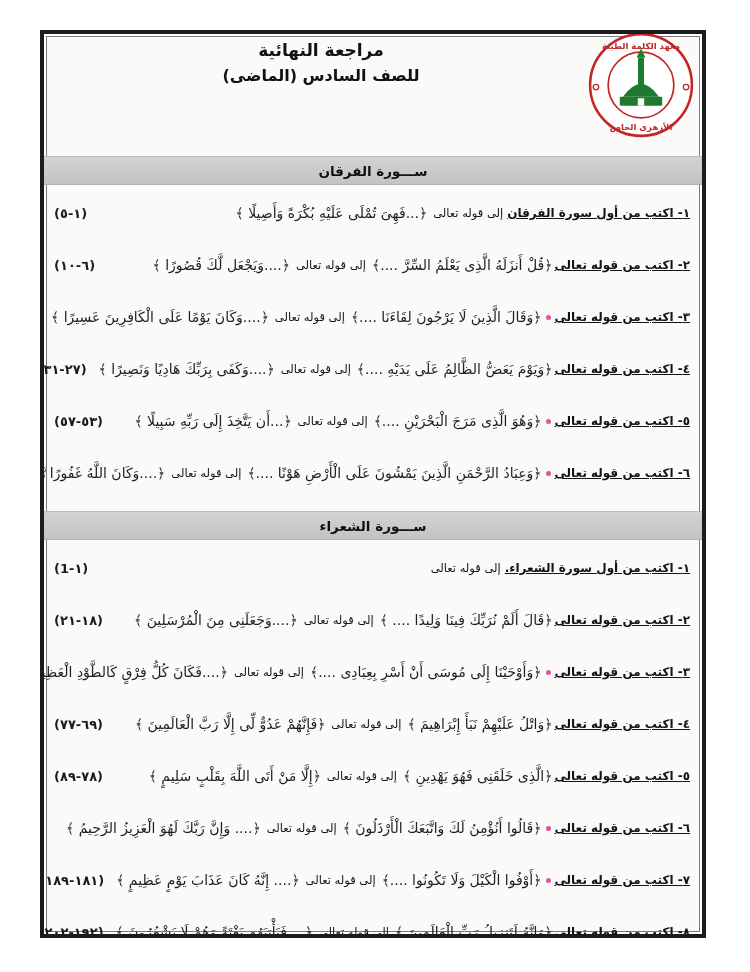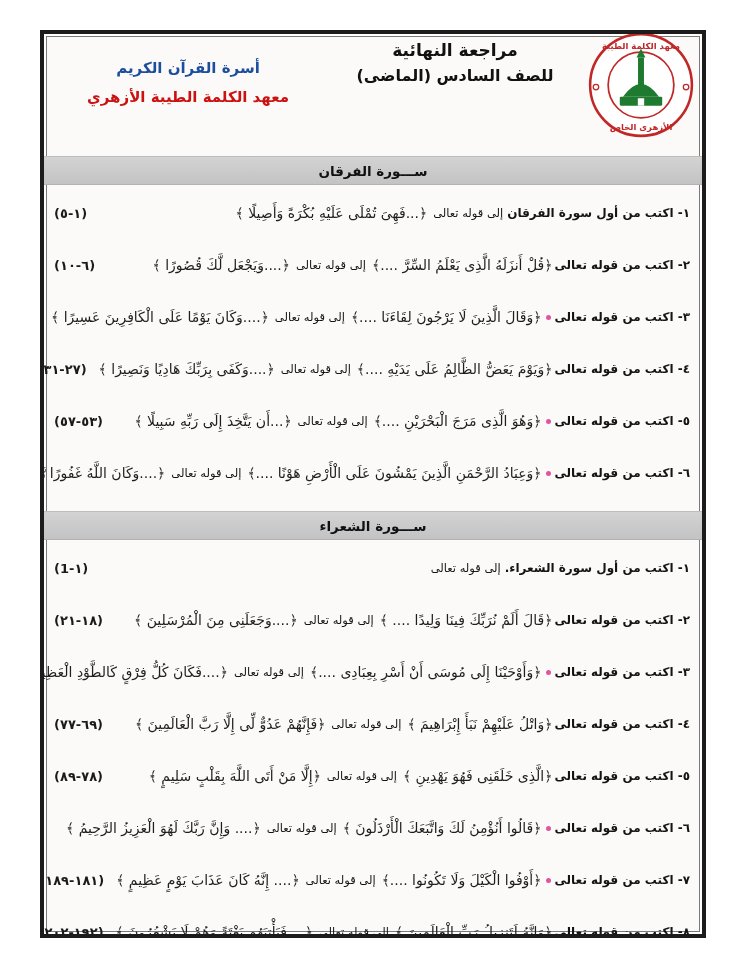--- a/index.html
+++ b/index.html
@@ -25,21 +25,21 @@
   
   .section-bar{
     height:27px;margin-top:18px;display:flex;align-items:center;justify-content:center;
     background:linear-gradient(#d3d3d3,#c3c3c3);
     border-top:1px solid #bdbdbd;border-bottom:1px solid #b2b2b2;
     font-size:13.5px;font-weight:bold;color:#111;
   }
   
   .rows{padding:8px 12px 0 10px;}
   .q-row{display:flex;align-items:center;min-height:40px;margin-bottom:12px;white-space:nowrap;}
-  .q-prefix{font-size:12px;font-weight:bold;color:#141414;}
+  .q-prefix{font-size:12px;font-weight:bold;color:#141414;text-decoration:underline;}
   .q-row.spread .q-prefix{margin-inline-end:auto;}
   .q-marker{display:none;width:5px;height:5px;border-radius:50%;
     background:#e0559f;margin:0 3px;flex:0 0 auto;align-self:center;}
   .q-quote{font-size:14px;color:#1e1e1e;margin:0 2px;letter-spacing:.2px;}
   .q-tolabel{font-size:11.5px;font-weight:normal;color:#141414;margin:0 4px;}
   .q-spacer{flex:1 1 0;min-width:6px;}
   .q-range{font-size:13px;font-weight:bold;color:#1a1a1a;margin-inline-start:4px;letter-spacing:1px;}
 </style>
 </head>
 <body>
@@ -64,24 +64,20 @@
         <text x="50" y="16" text-anchor="middle" font-size="8" fill="#c02727" font-weight="bold">معهد الكلمة الطيبة</text>
         <text x="50" y="92.5" text-anchor="middle" font-size="8" fill="#c02727" font-weight="bold">الأزهرى الخاص</text>
       </svg>
     </div>
 
     <div class="title-block">
       <div class="title-line1">مراجعة النهائية</div>
       <div class="title-line2">للصف السادس (الماضى)</div>
     </div>
 
-    <div class="org-block">
-      <div class="org-name">أسرة القرآن الكريم</div>
-      <div class="institute-name">معهد الكلمة الطيبة الأزهري</div>
-    </div>
 
   </div>
 
   <div id="sections-container">
   <div>
     <div class="section-bar">
       <span>ســـورة الفرقان</span>
     </div>
     <div class="rows">
   <div class="q-row spread">

